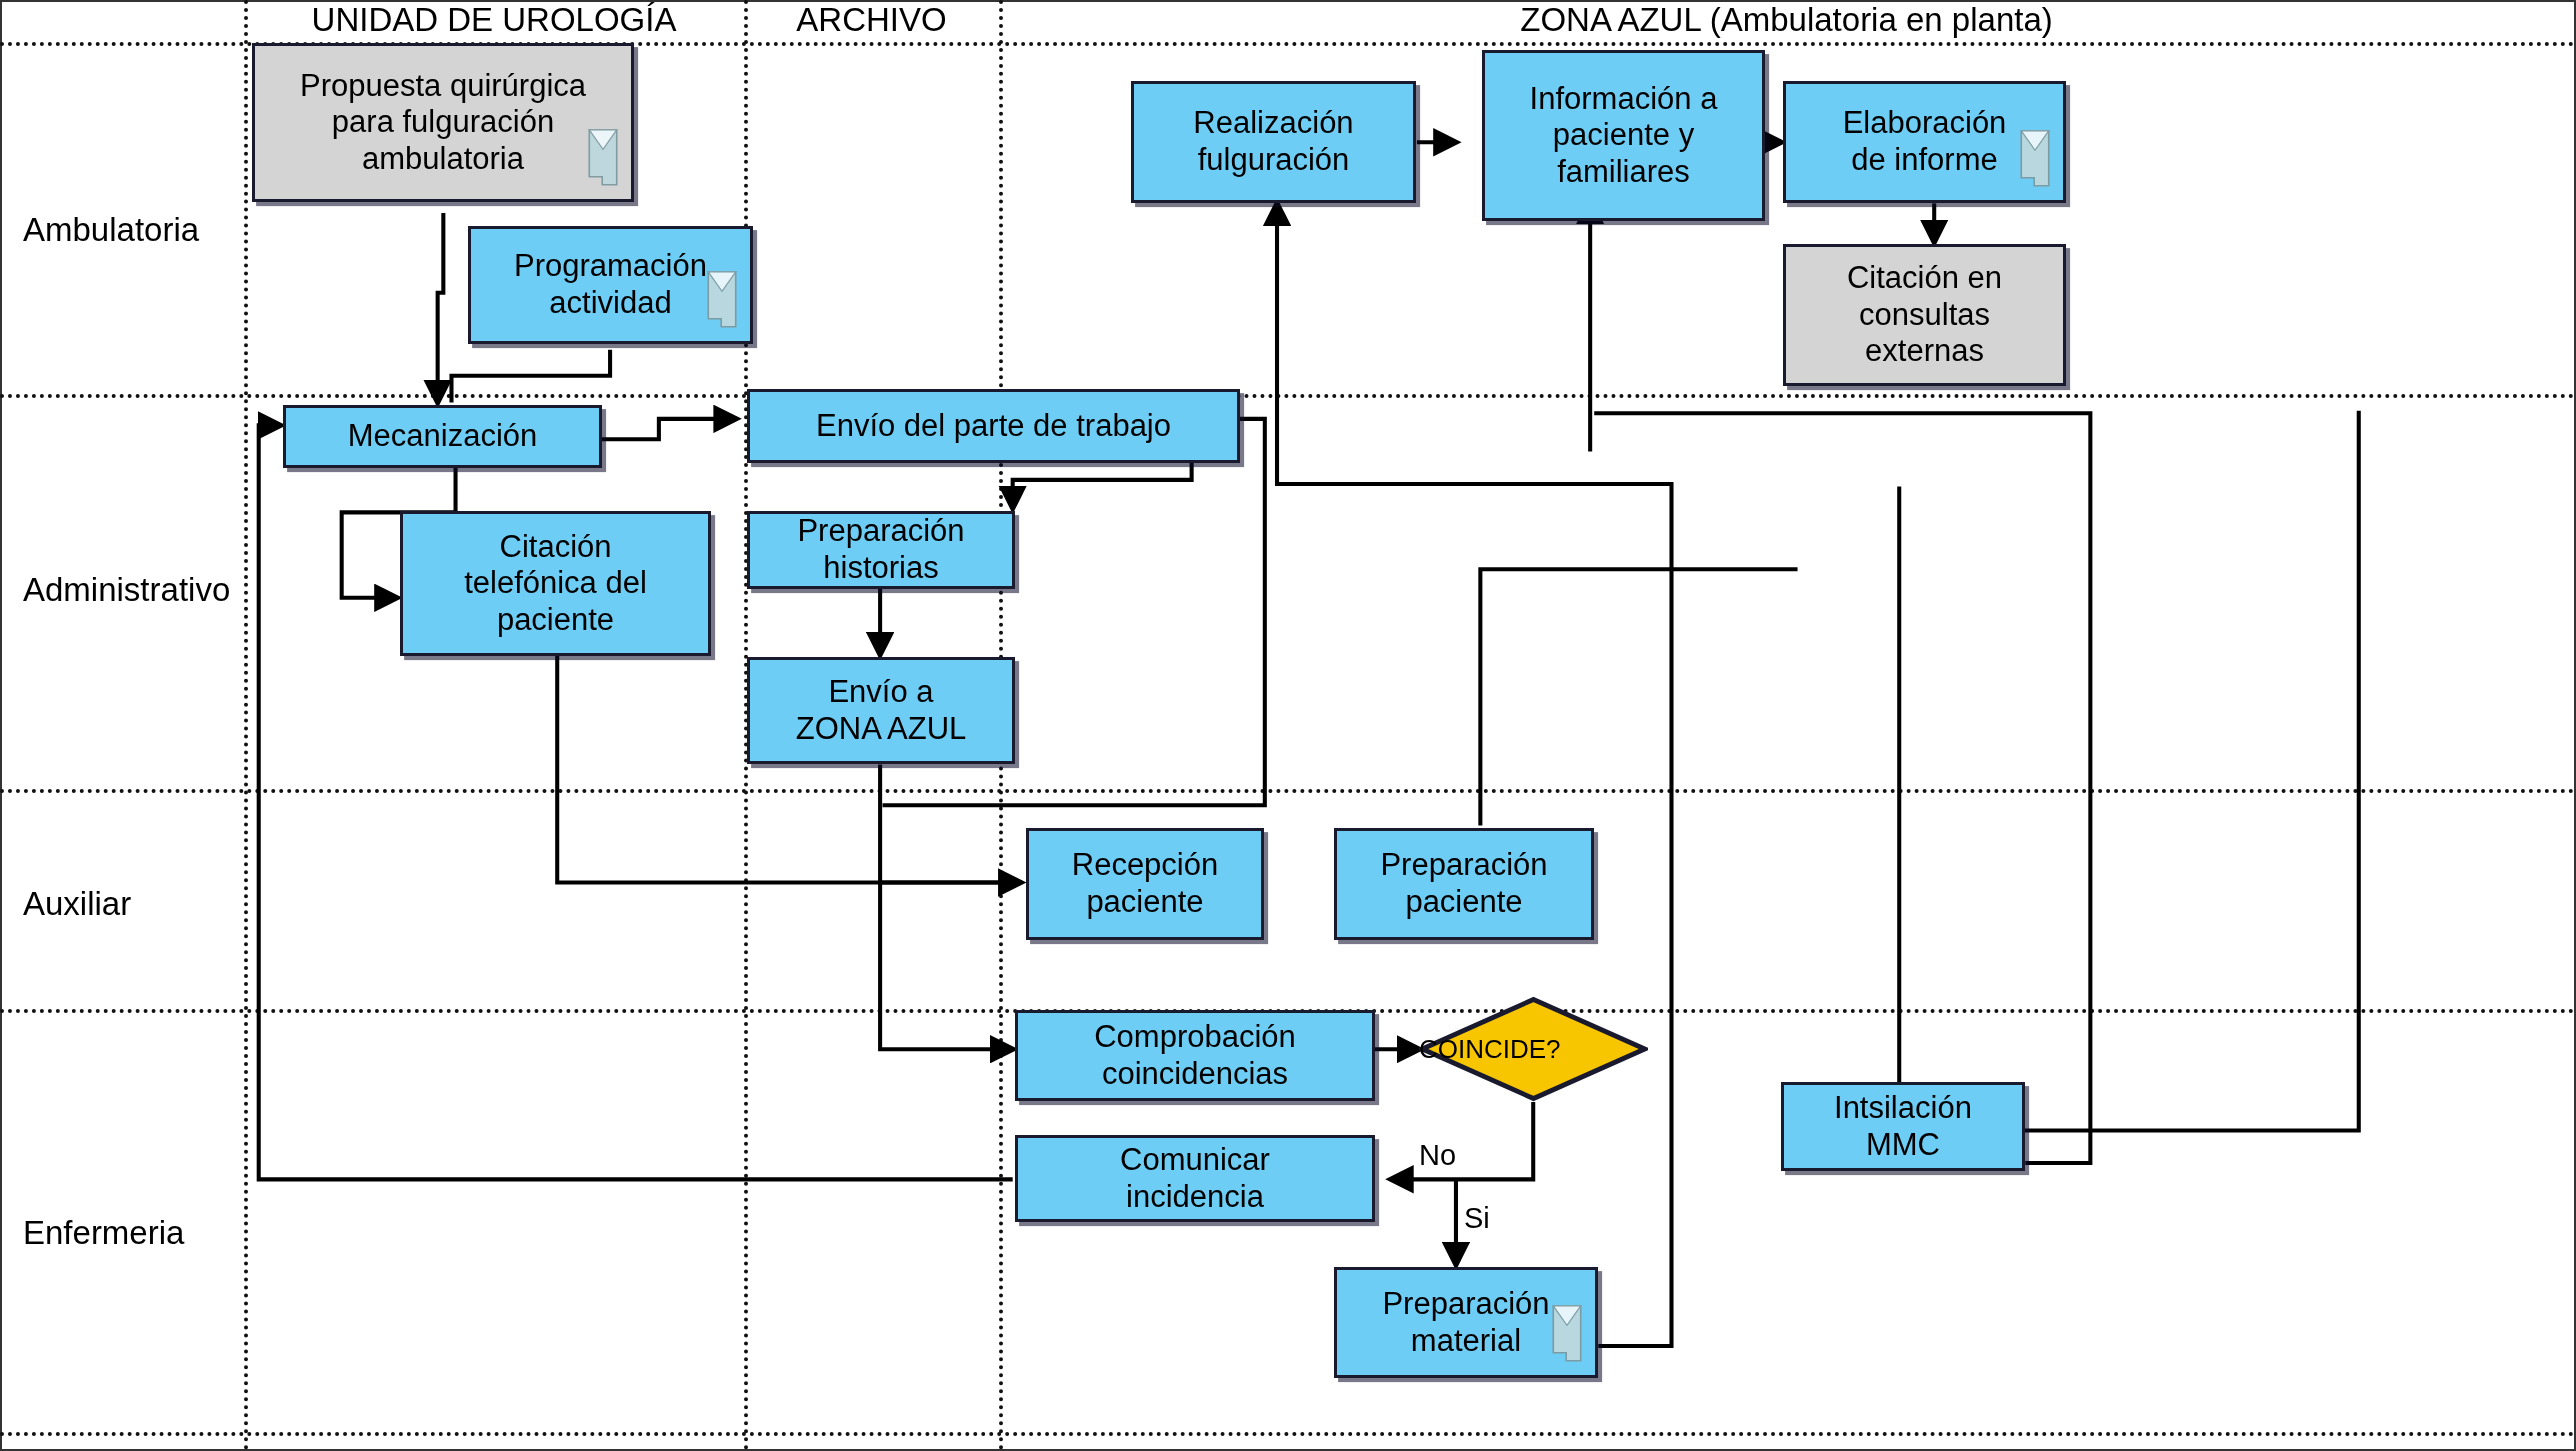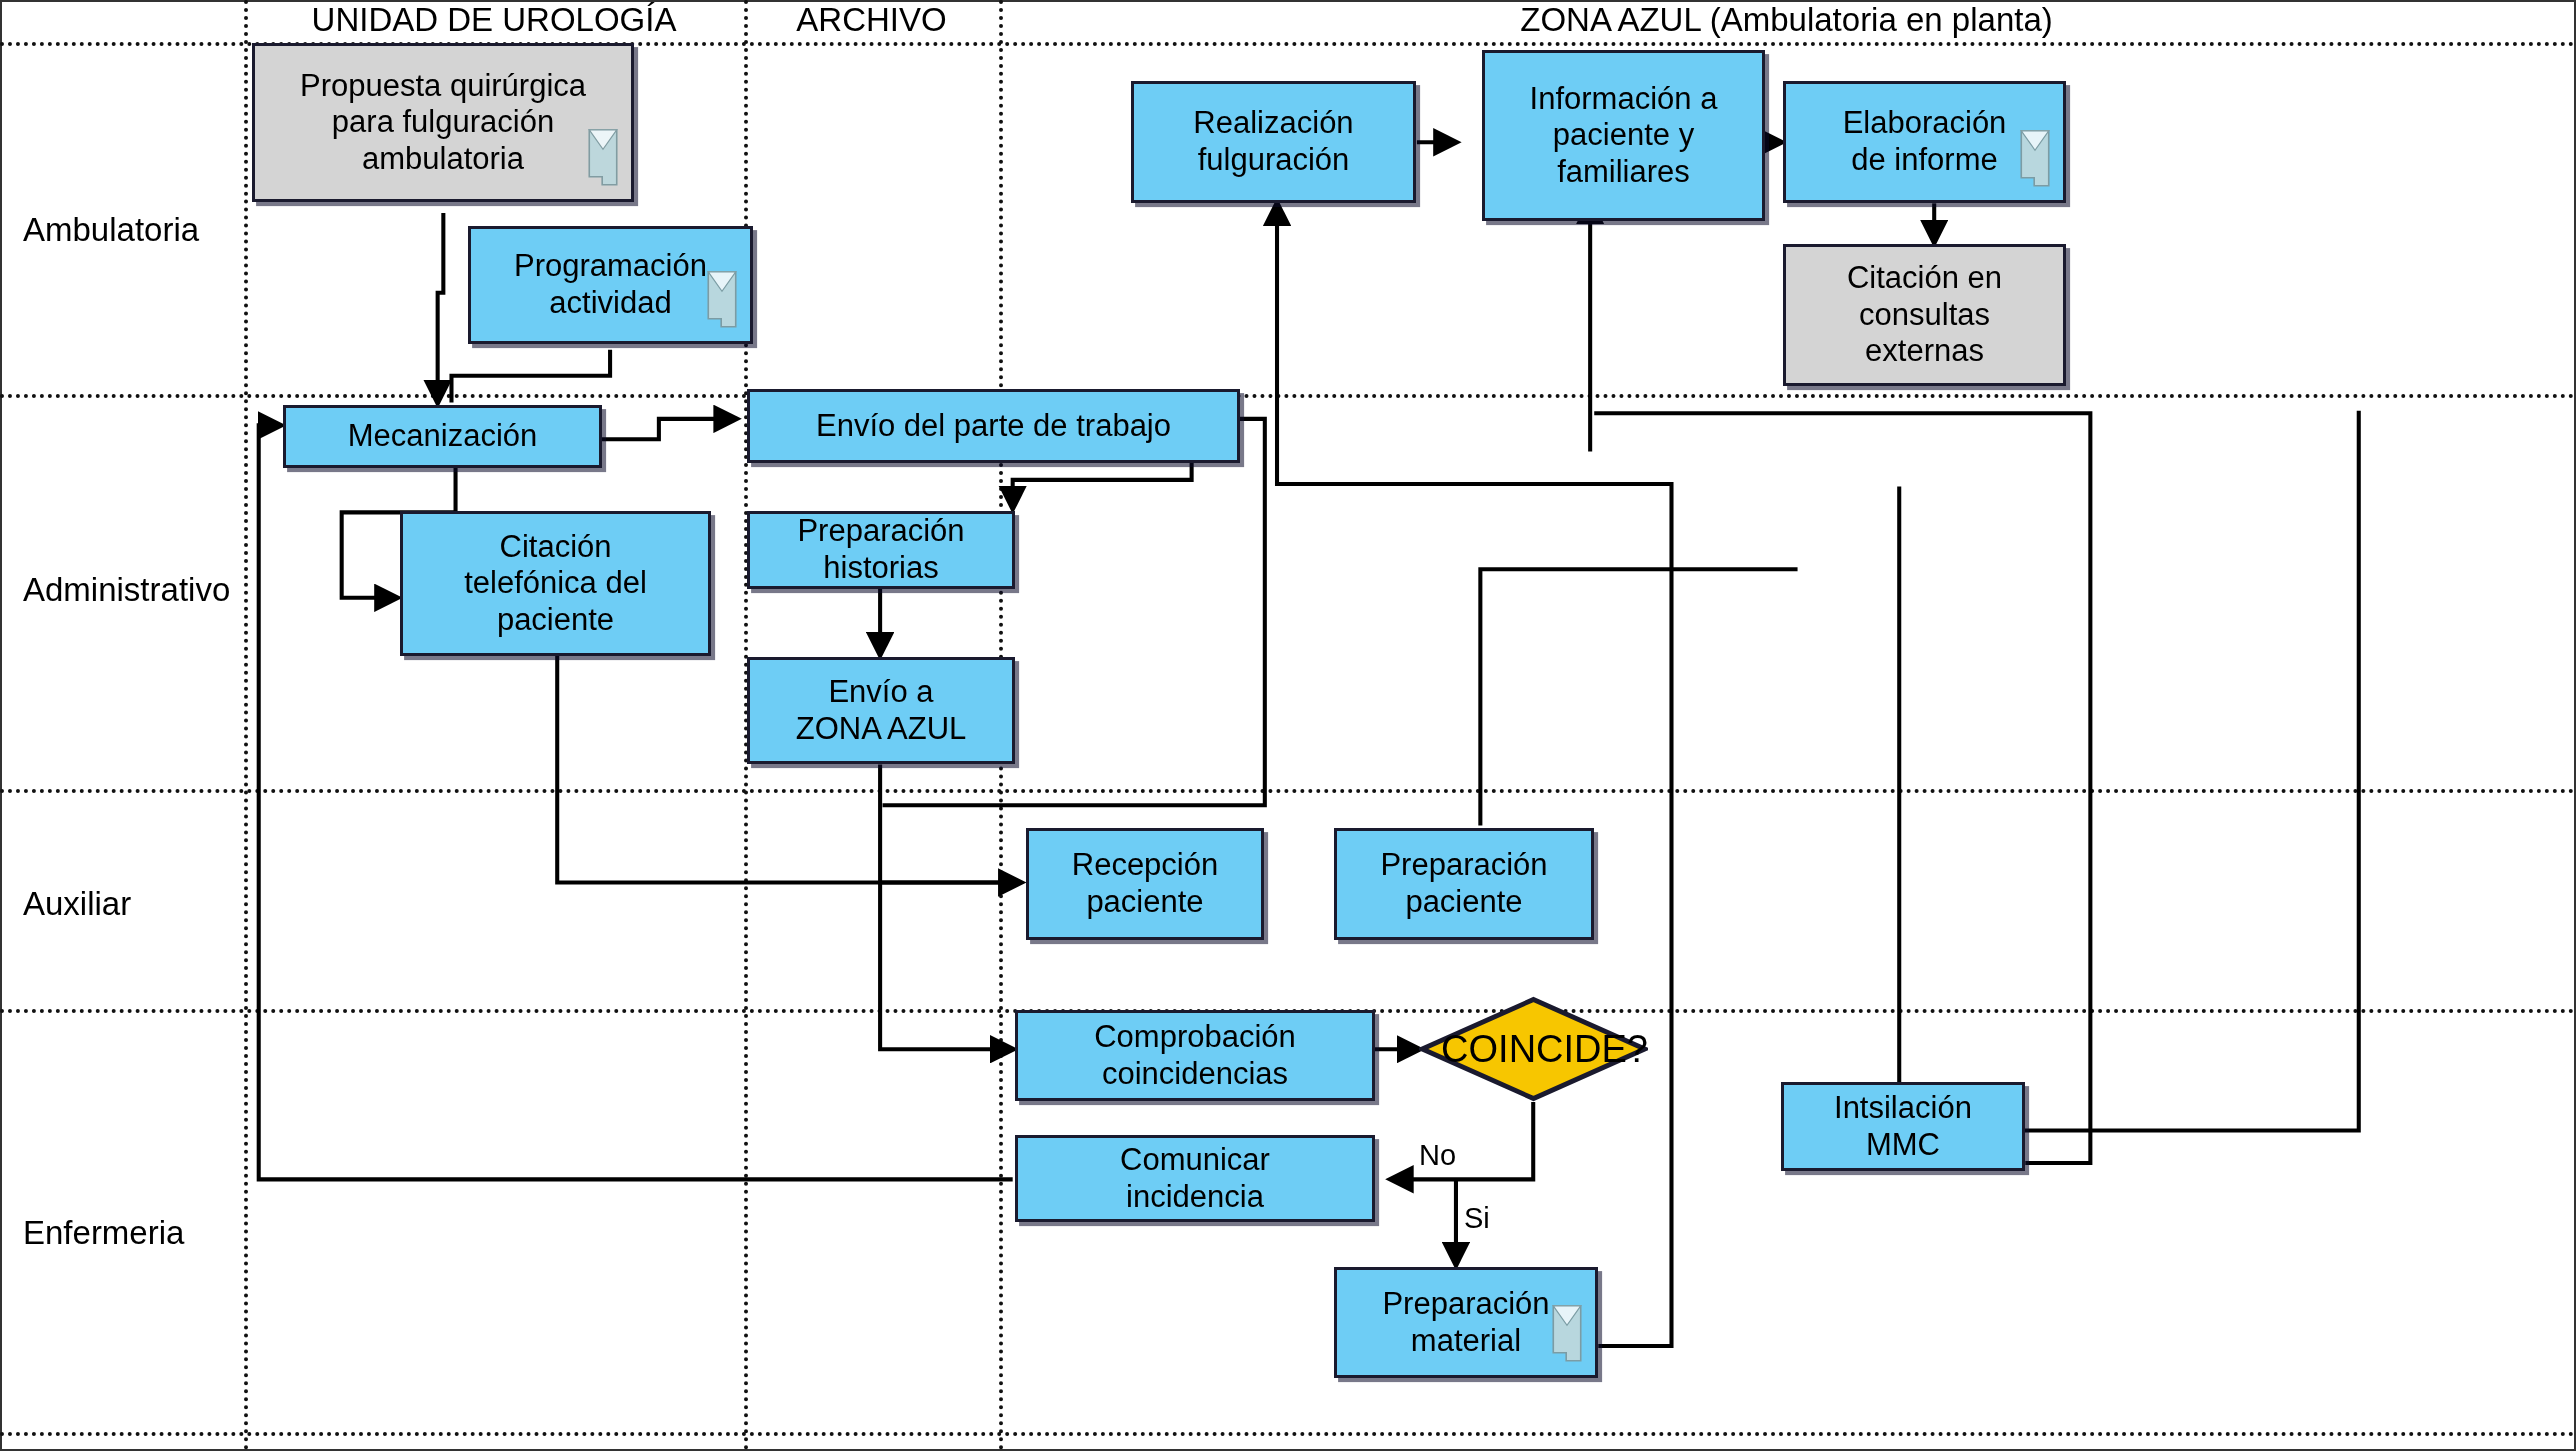--- a/index.html
+++ b/index.html
@@ -88,22 +88,22 @@
   
   .diamond {
     position: absolute;
     z-index: 6;
   }
   .diamond .dlabel {
     position: absolute;
     left: 0; right: 0;
     top: 50%;
     transform: translateY(-50%);
-    text-align: right;
-    font-size: 38px;
+    text-align: left;
+    font-size: 26px;
     color: #000;
     white-space: nowrap;
   }
 
   
   .conn {
     position: absolute;
     left: 0; top: 0;
     width: 2576px;
     height: 1451px;

